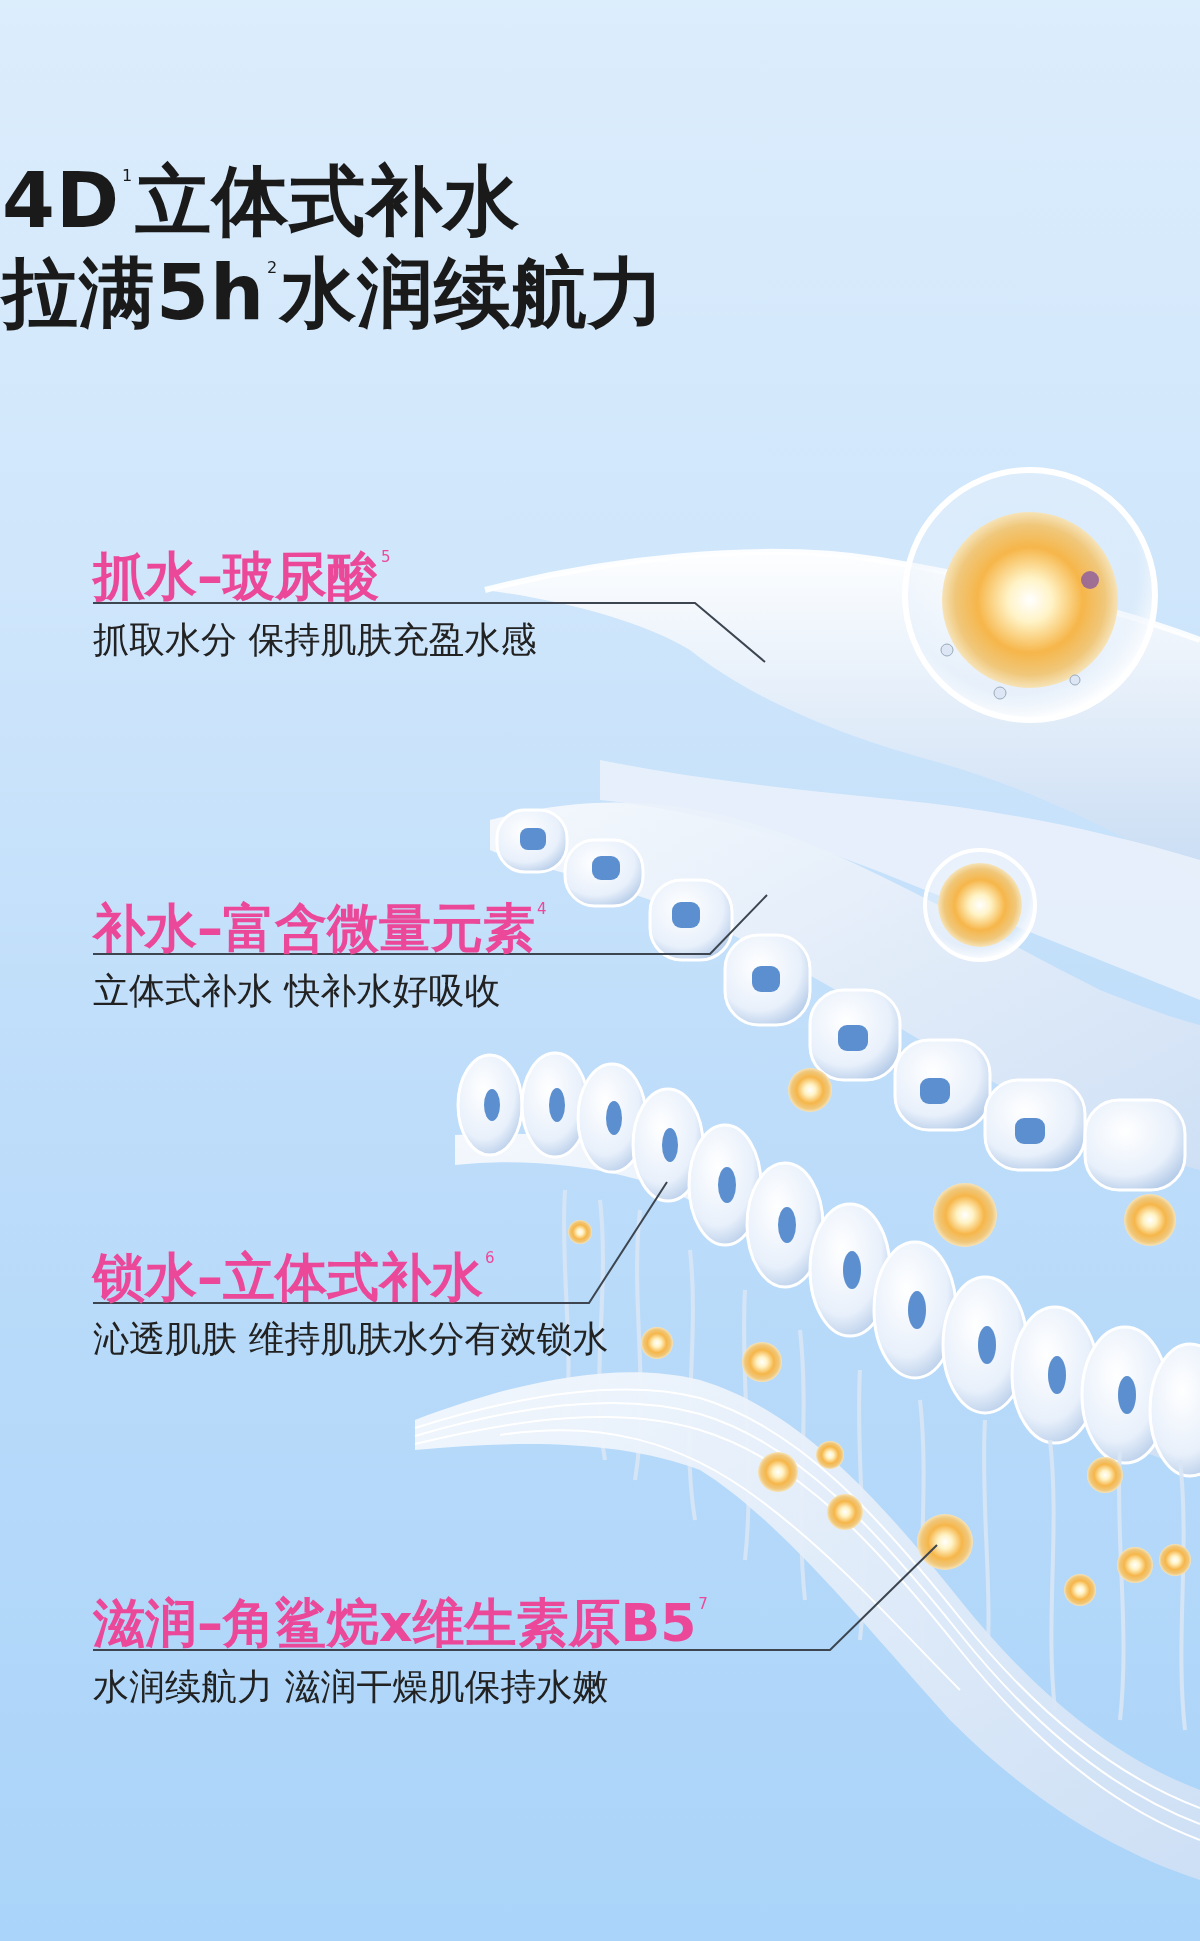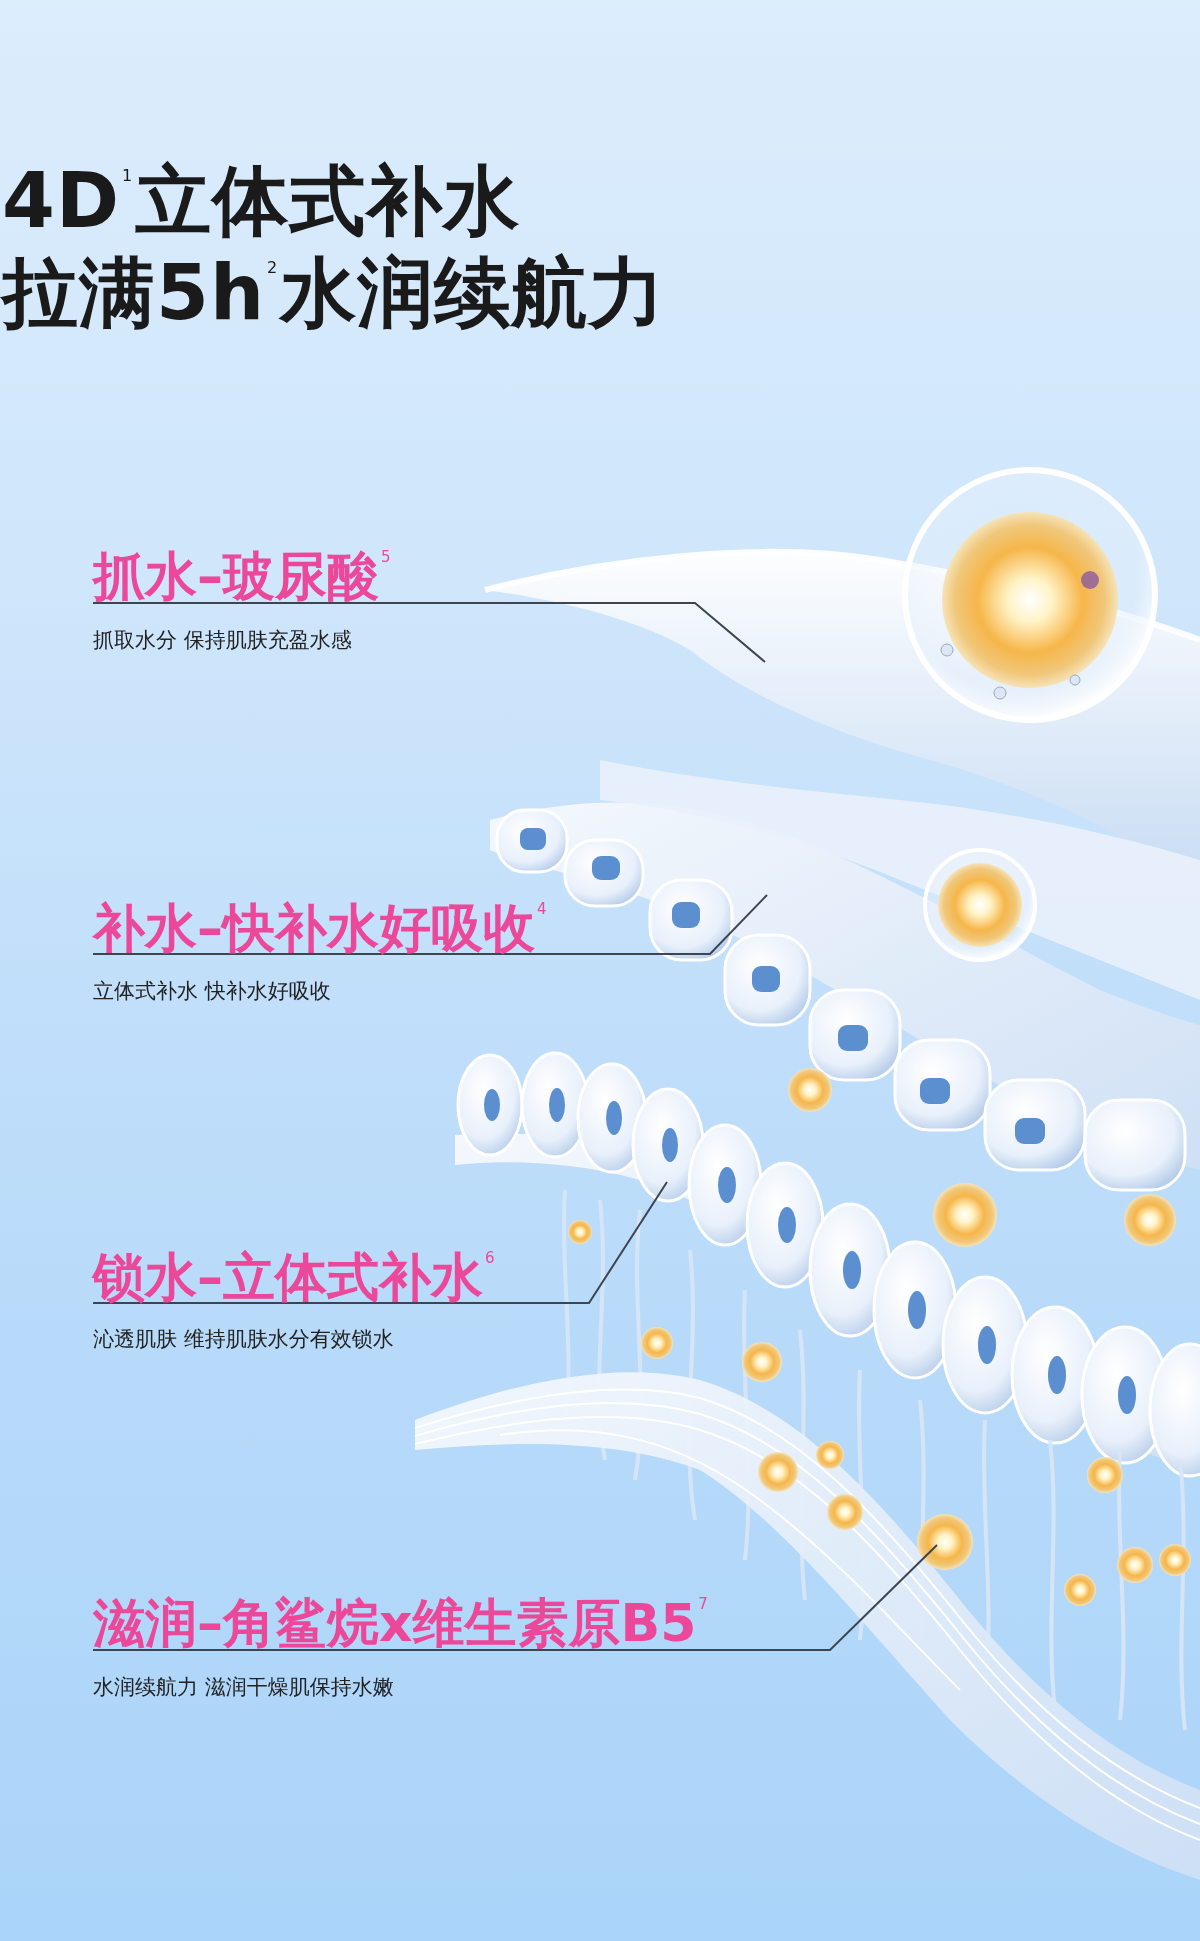--- a/index.html
+++ b/index.html
@@ -16,21 +16,21 @@
     .title sup { font-size: 16px; font-weight: normal; vertical-align: 46px; margin: 0 2px; }
     .art { position: absolute; left: 0; top: 0; width: 1200px; height: 1941px; }
     .section { position: absolute; left: 93px; }
     .heading {
       position: absolute; left: 0; white-space: nowrap;
       color: #ec4899; font-weight: bold; font-size: 52px; line-height: 60px;
     }
     .heading sup { font-size: 15px; font-weight: normal; vertical-align: 32px; margin-left: 2px; }
     .sub {
       position: absolute; left: 0; white-space: nowrap;
-      color: #222; font-size: 21px; line-height: 36px;
+      color: #222; font-size: 36px; line-height: 36px;
     }
     .leaders { position: absolute; left: 0; top: 0; width: 1200px; height: 1941px; pointer-events: none; }
   </style>
 </head>
 <body>
 
 <svg class="art" viewBox="0 0 1200 1941" xmlns="http://www.w3.org/2000/svg">
   <defs>
     <linearGradient id="sheet" x1="0" y1="0" x2="0" y2="1">
       <stop offset="0" stop-color="#ffffff" stop-opacity="0.95"></stop>
@@ -185,21 +185,21 @@
 
 <div class="section" style="top:0;">
   <div class="heading" style="top:527px;">
     <span>抓水–玻尿酸</span><sup>5</sup>
   </div>
   <div class="sub" style="top:622px;">抓取水分  保持肌肤充盈水感</div>
 </div>
 
 <div class="section" style="top:0;">
   <div class="heading" style="top:879px;">
-    <span>补水–快补水好吸收</span><sup>4</sup>
+    <span>补水–富含微量元素</span><sup>4</sup>
   </div>
   <div class="sub" style="top:973px;">立体式补水  快补水好吸收</div>
 </div>
 
 <div class="section" style="top:0;">
   <div class="heading" style="top:1228px;">
     <span>锁水–立体式补水</span><sup>6</sup>
   </div>
   <div class="sub" style="top:1321px;">沁透肌肤  维持肌肤水分有效锁水</div>
 </div>

